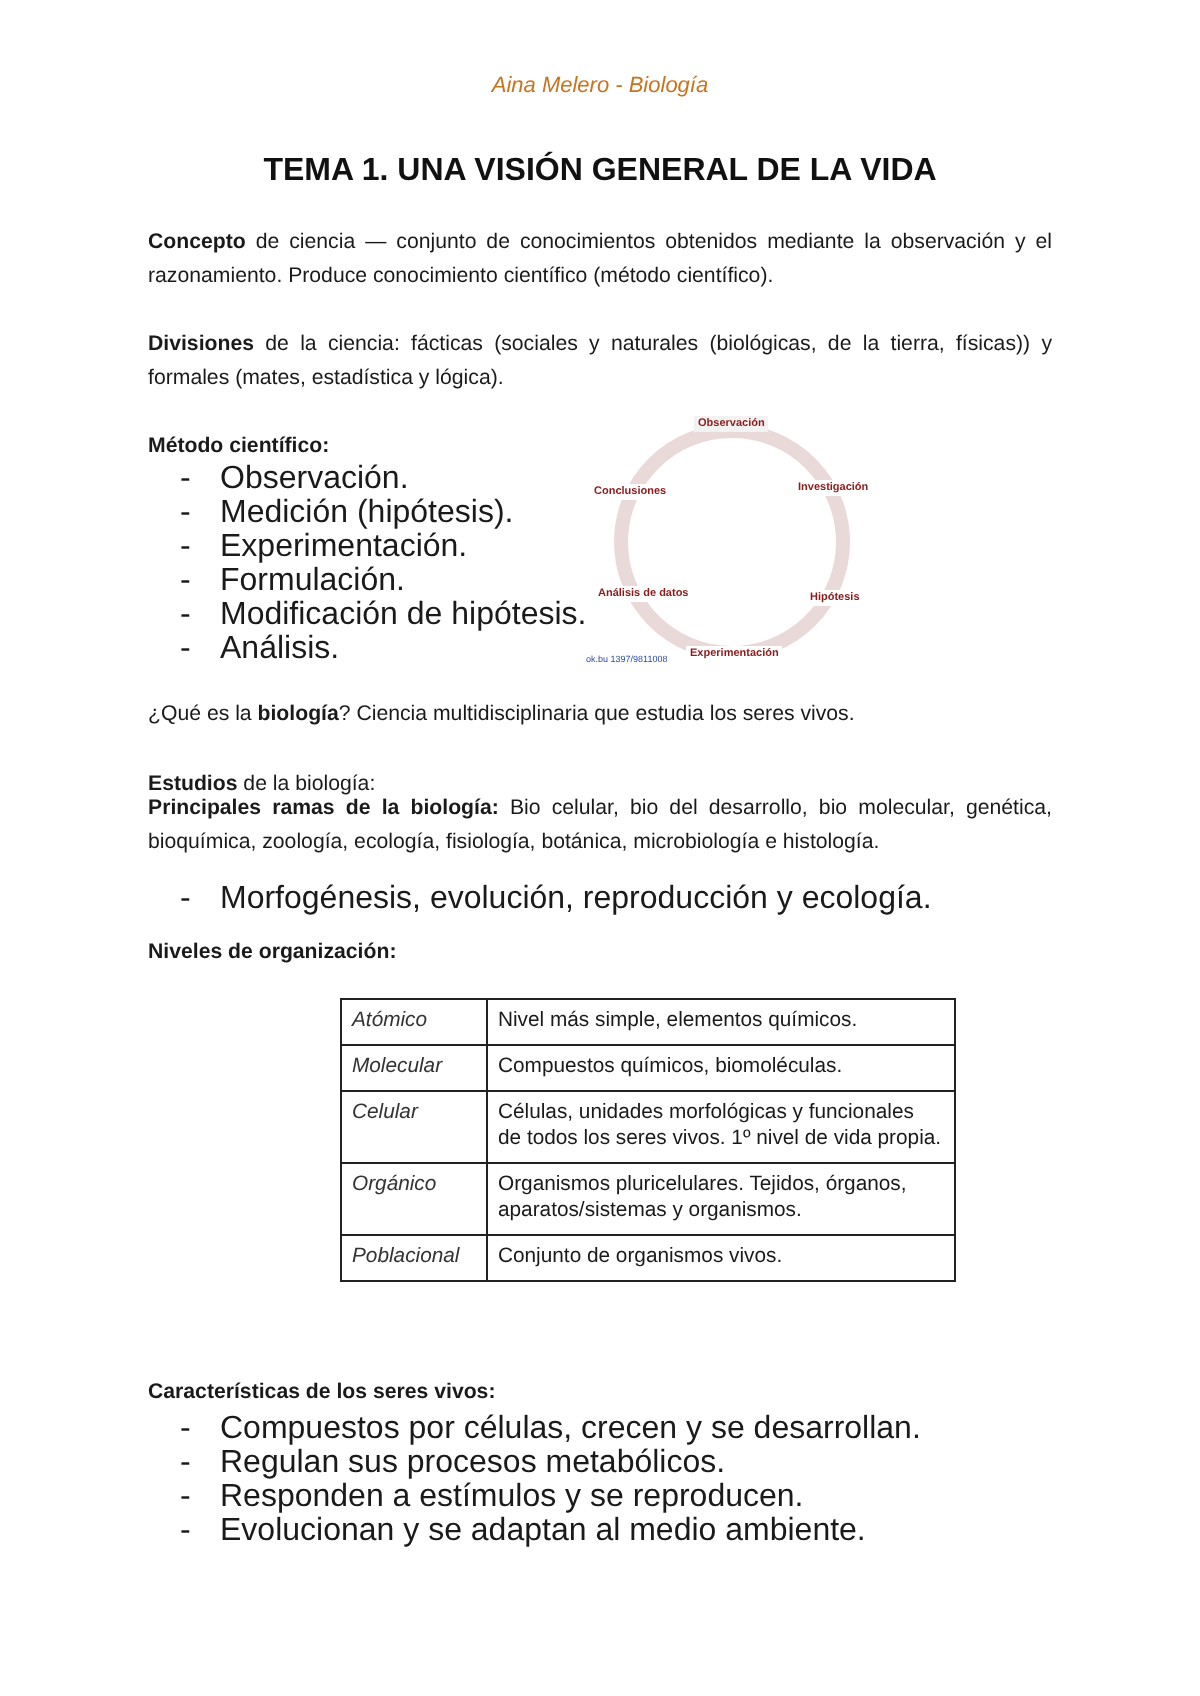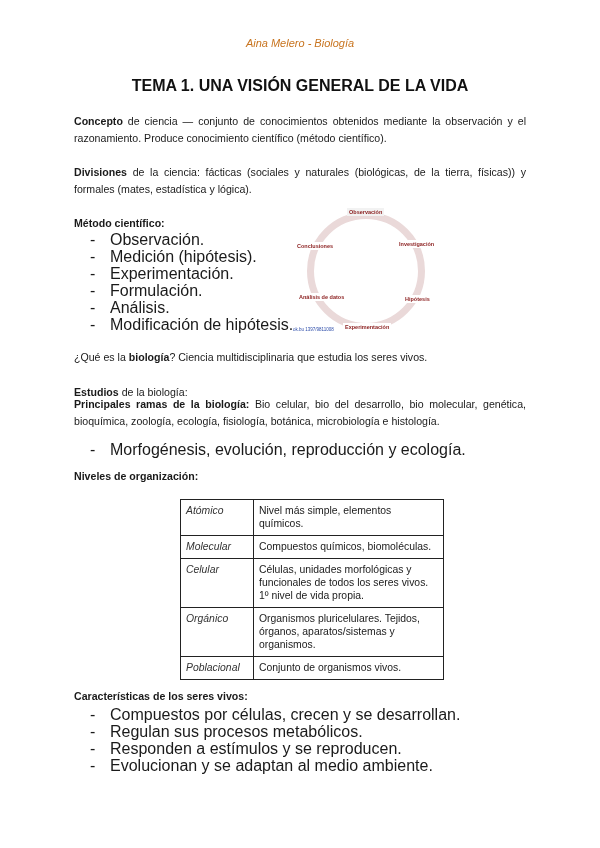--- a/index.html
+++ b/index.html
@@ -35,21 +35,21 @@
     }
     .diagram .node {
       position: absolute; font-size: 5.5px; font-weight: bold; color: #8a1c1c;
       background: #fff; padding: 1px 2px; white-space: nowrap;
     }
     .diagram .node.top { background: #f2f2f2; }
     .diagram .credit { position: absolute; left: 8px; top: 127px; font-size: 4.5px; color: #2a4aa8; }
 
     
     table.levels {
-      position: absolute; left: 180px; top: 499px; width: 264px;
+      position: absolute; left: 170px; top: 499px; width: 308px;
       border-collapse: collapse; font-size: 10.4px;
     }
     table.levels td {
       border: 1px solid #222; padding: 4px 6px 5px 5px; vertical-align: top; line-height: 13px;
     }
     table.levels td.lvl { width: 61px; font-style: italic; color: #333; }
   </style>
 </head>
 <body>
 
@@ -65,22 +65,22 @@
   <div class="para" style="top:164px;">
     <b>Divisiones</b><span> de la ciencia: fácticas (sociales y naturales (biológicas, de la tierra, físicas)) y formales (mates, estadística y lógica).</span>
   </div>
 
   <div class="heading" style="top:217px;">Método científico:</div>
   <ul class="dash" style="top:231px;">
     <li>Observación.</li>
     <li>Medición (hipótesis).</li>
     <li>Experimentación.</li>
     <li>Formulación.</li>
+    <li>Modificación de hipótesis.</li>
     <li>Análisis.</li>
-    <li>Modificación de hipótesis.</li>
   </ul>
 
   <div class="diagram">
     <div class="ring"></div>
     <span class="node top" style="left:62px;top:8px;">Observación</span>
     <span class="node" style="left:112px;top:40px;">Investigación</span>
     <span class="node" style="left:118px;top:95px;">Hipótesis</span>
     <span class="node" style="left:58px;top:123px;">Experimentación</span>
     <span class="node" style="left:12px;top:93px;">Análisis de datos</span>
     <span class="node" style="left:10px;top:42px;">Conclusiones</span>

